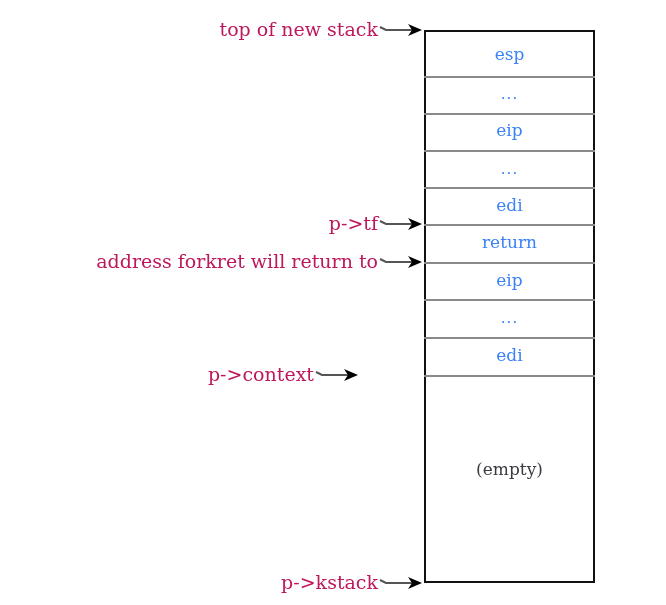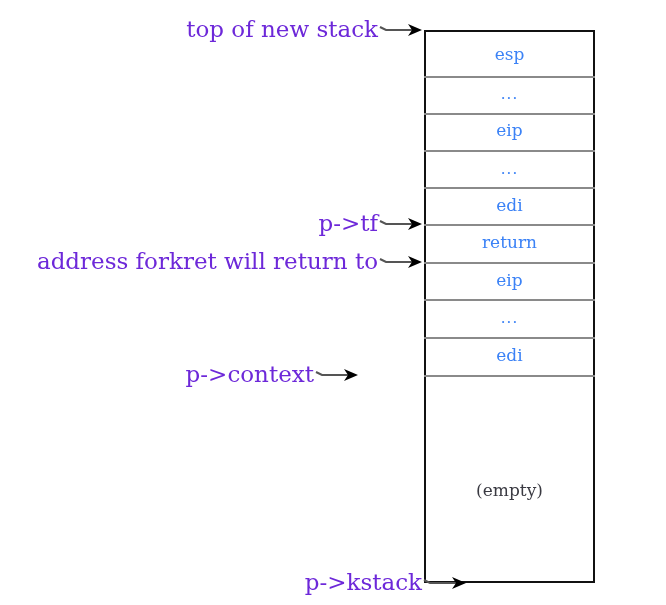--- a/index.html
+++ b/index.html
@@ -76,22 +76,22 @@
   
   .annot {
     position: absolute;
     height: 22px;
     display: flex;
     align-items: center;
     justify-content: flex-end;
     white-space: nowrap;
   }
   .annot-text {
-    font-size: 23px;
-    color: #6d28d9;
+    font-size: 19px;
+    color: #be185d;
     line-height: 1;
     padding-bottom: 2px;
   }
   .annot-arrow {
     width: 46px;
     height: 22px;
     flex: 0 0 46px;
     display: block;
   }
 </style>
@@ -115,21 +115,21 @@
   <div class="slot-label" style="top:46px">esp</div>
   <div class="slot-label ellipsis" style="top:87px">...</div>
   <div class="slot-label" style="top:122px">eip</div>
   <div class="slot-label ellipsis" style="top:162px">...</div>
   <div class="slot-label" style="top:197px">edi</div>
   <div class="slot-label" style="top:234px">return</div>
   <div class="slot-label" style="top:272px">eip</div>
   <div class="slot-label ellipsis" style="top:311px">...</div>
   <div class="slot-label" style="top:347px">edi</div>
 
-  <div class="empty-caption" style="top:480px">(empty)</div>
+  <div class="empty-caption" style="top:459px">(empty)</div>
 
   <div class="annot" style="left:0px; top:19px; width:424px;">
     <span class="annot-text">top of new stack</span>
     <svg class="annot-arrow" viewBox="0 0 46 22">
       <path d="M2 8 L8 11 L38 11" stroke="#555555" stroke-width="2" fill="none"></path>
       <path d="M30 5 L44 11 L30 17 L34 11 Z" fill="#000000"></path>
     </svg>
   </div>
 
   <div class="annot" style="left:0px; top:251px; width:424px;">
@@ -149,21 +149,21 @@
   </div>
 
   <div class="annot" style="left:0px; top:364px; width:360px;">
     <span class="annot-text">p-&gt;context</span>
     <svg class="annot-arrow" viewBox="0 0 46 22">
       <path d="M2 8 L8 11 L38 11" stroke="#555555" stroke-width="2" fill="none"></path>
       <path d="M30 5 L44 11 L30 17 L34 11 Z" fill="#000000"></path>
     </svg>
   </div>
 
-  <div class="annot" style="left:0px; top:572px; width:424px;padding-left:44px;">
+  <div class="annot" style="left:0px; top:572px; width:424px;">
     <span class="annot-text">p-&gt;kstack</span>
     <svg class="annot-arrow" viewBox="0 0 46 22">
       <path d="M2 8 L8 11 L38 11" stroke="#555555" stroke-width="2" fill="none"></path>
       <path d="M30 5 L44 11 L30 17 L34 11 Z" fill="#000000"></path>
     </svg>
   </div>
 
 </div>
 
 </body></html>

